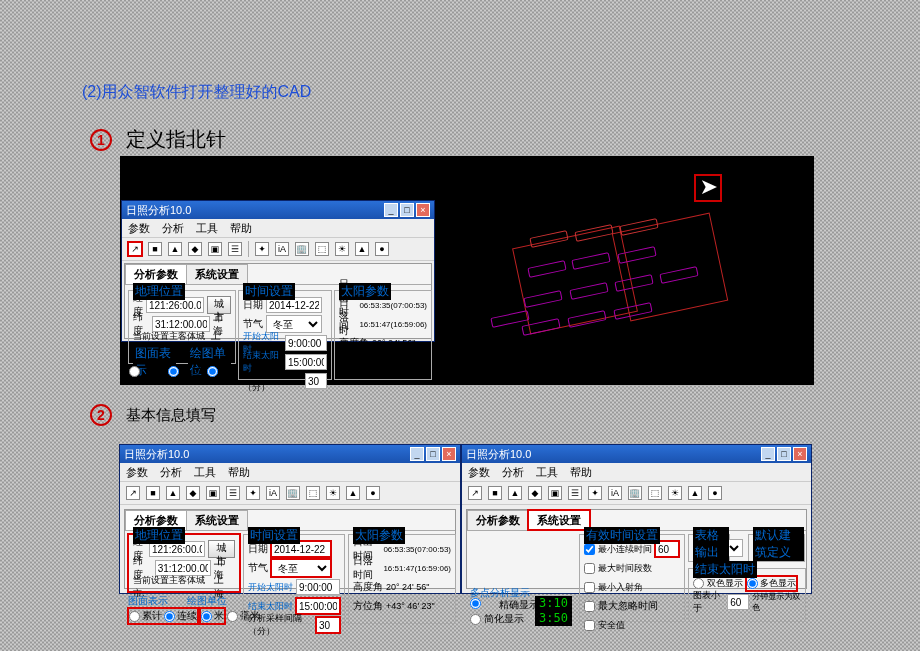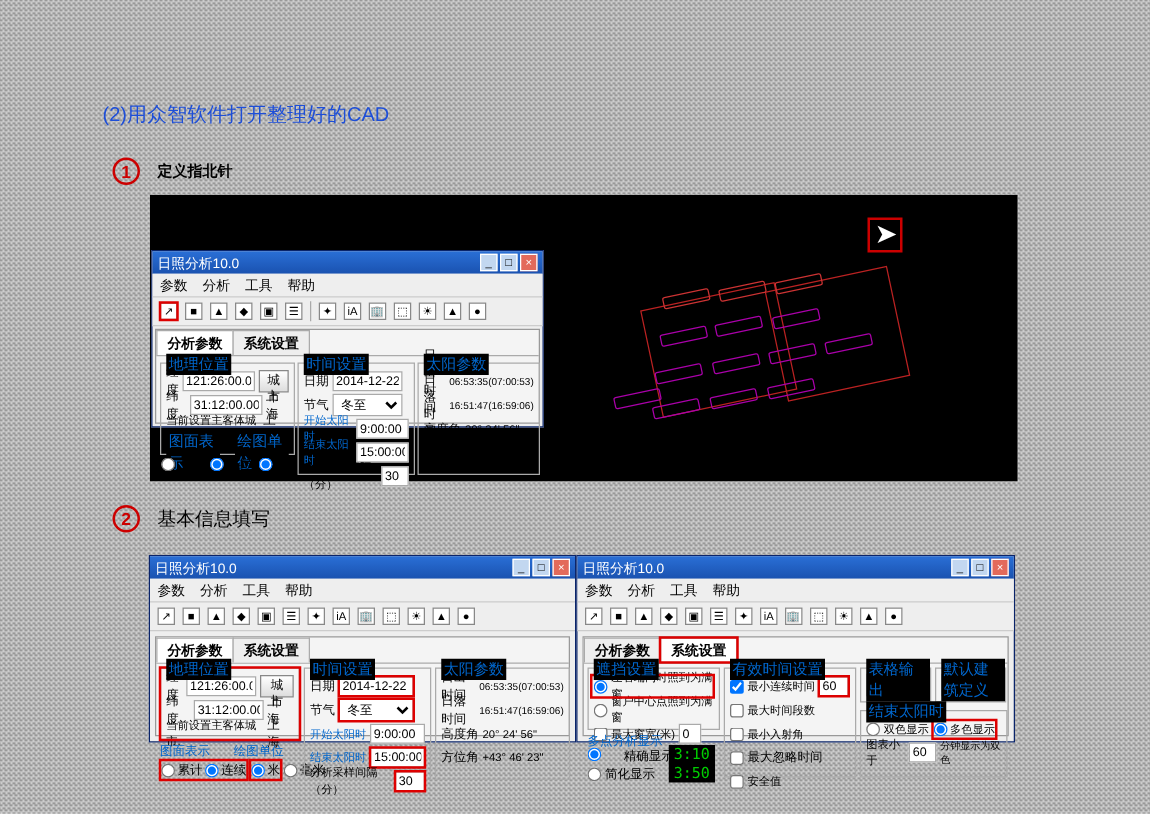--- a/index.html
+++ b/index.html
@@ -61,21 +61,21 @@
   .ck { width: 11px; height: 11px; }
   .hl { outline: 2px solid #d00; outline-offset: -1px; }
   .clock { background: #000; color: #0c0; font-family: monospace; font-size: 12px; line-height: 15px; padding: 0 4px; }
 </style>
 </head>
 <body>
 
 <div class="caption" style="left:82px; top:82px;">(2)用众智软件打开整理好的CAD</div>
 <div class="bullet-row" style="left:90px; top:126px;">
   <div class="bullet-num">1</div>
-  <div style="font-size:12px;font-weight:bold;">定义指北针</div>
+  <div style="font-size:20px;">定义指北针</div>
 </div>
 
 <div class="cad-viewport" style="left:120px; top:156px; width:694px; height:229px;">
   <div class="compass-box" style="right:92px; top:18px; width:28px; height:28px;"></div>
   <div class="compass-arrow" style="right:96px; top:18px;">➤</div>
 
   <div class="site-outline" style="left:400px; top:80px; width:110px; height:88px;"></div>
   <div class="site-outline" style="left:500px; top:66px; width:100px; height:90px;"></div>
   <div class="bldg red" style="left:410px; top:78px;"></div>
   <div class="bldg red" style="left:455px; top:72px;"></div>
@@ -356,36 +356,20 @@
     <div class="ticon">☀</div>
     <div class="ticon">▲</div>
     <div class="ticon">●</div>
   </div>
   <div class="panel">
     <div class="tabrow">
       <div class="tab">分析参数</div>
       <div class="tab active hl">系统设置</div>
     </div>
 
-    <div class="fieldset" style="left:3px; top:24px; width:106px; height:50px;">
-      <div class="fs-title">遮挡设置</div>
-      <div class="row hl" style="margin-left:-2px;padding-left:2px;">
-          <input type="radio" class="ck" checked="" style="">
-          <span style="font-size:9px">左右端同时照到为满窗</span>
-        </div>
-      <div class="row">
-          <input type="radio" class="ck" style="">
-          <span style="font-size:9px">窗户中心点照到为满窗</span>
-        </div>
-      <div class="row">
-          <input type="checkbox" class="ck" style="">
-          <span style="font-size:9px">最大窗宽(米)</span>
-          <input type="text" style="width: 18px;" value="0">
-        </div>
-    </div>
 
     <div style="position:absolute; left:3px; top:76px; font-size:10px; color:#06c;">多点分析显示</div>
     <div style="position:absolute; left:3px; top:88px; font-size:10px; display:flex; align-items:flex-start; gap:18px;">
       <input type="radio" class="ck" checked="" style="">
         <span>精确显示</span>
     </div>
     <div style="position:absolute; left:3px; top:102px; font-size:10px; display:flex; align-items:center; gap:3px;">
       <input type="radio" class="ck" style="">
         <span>简化显示</span>
     </div>
@@ -412,21 +396,21 @@
       <div class="row">
           <input type="checkbox" class="ck" style="">
           <span style="font-size:10px">最大忽略时间</span>
         </div>
       <div class="row">
           <input type="checkbox" class="ck" style="">
           <span style="font-size:9px">安全值</span>
         </div>
     </div>
 
-    <div class="fieldset" style="left:221px; top:24px; width:57px; height:28px;text-decoration:underline;">
+    <div class="fieldset" style="left:221px; top:24px; width:42px; height:28px;text-decoration:underline;">
       <div class="fs-title">表格输出</div>
       <select style="width:50px"><option>表格样式1</option></select>
     </div>
     <div class="fieldset" style="left:281px; top:24px; width:57px; height:28px;">
       <div class="fs-title">默认建筑定义</div>
       <select style="width:50px"><option>详细建筑</option></select>
     </div>
 
     <div class="fieldset" style="left:221px; top:58px; width:118px; height:54px;">
       <div class="fs-title">结束太阳时</div>

